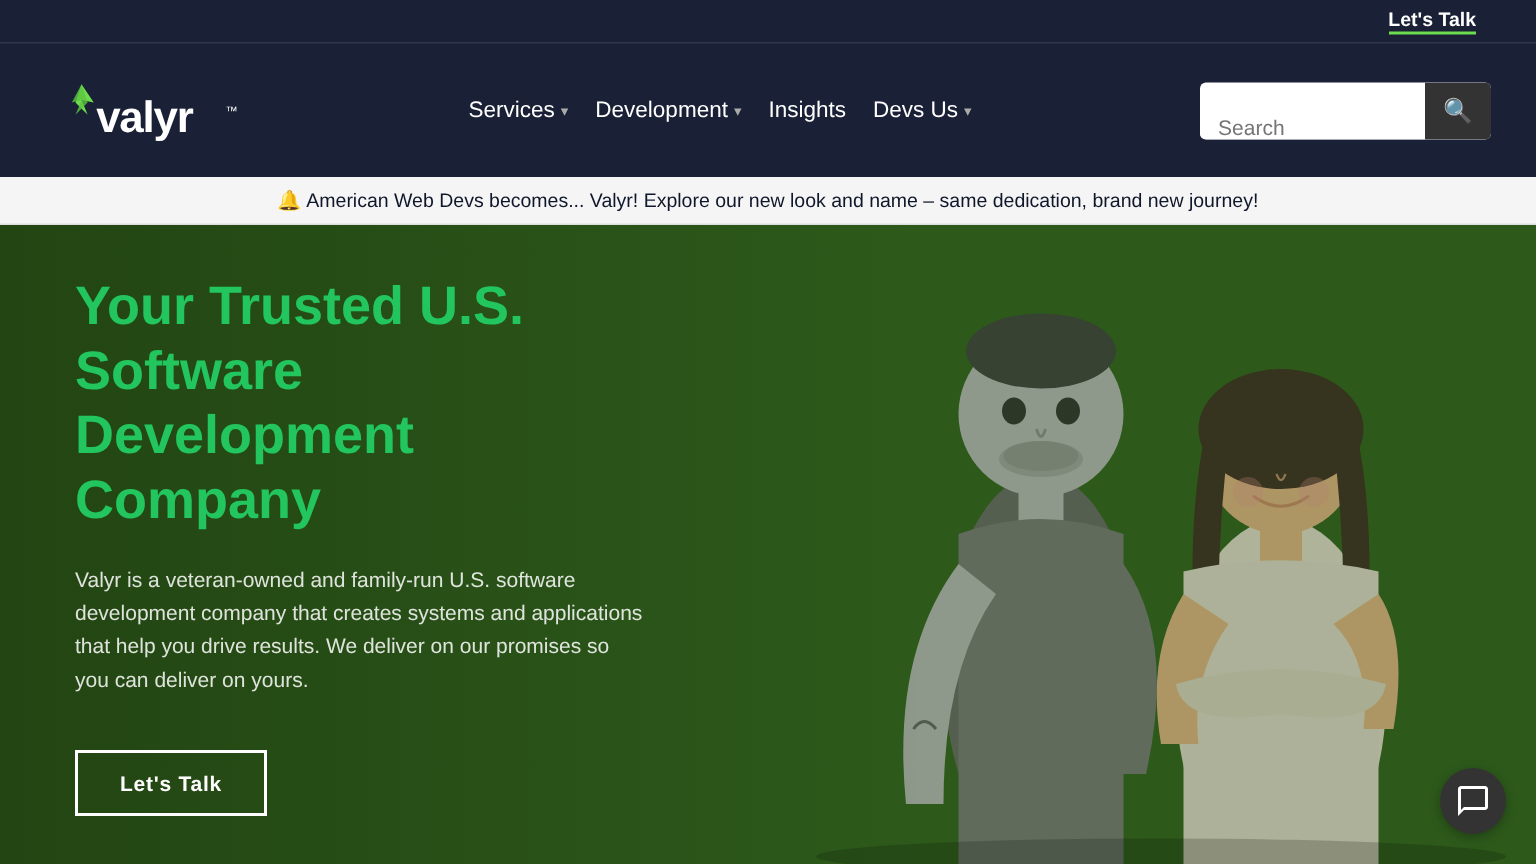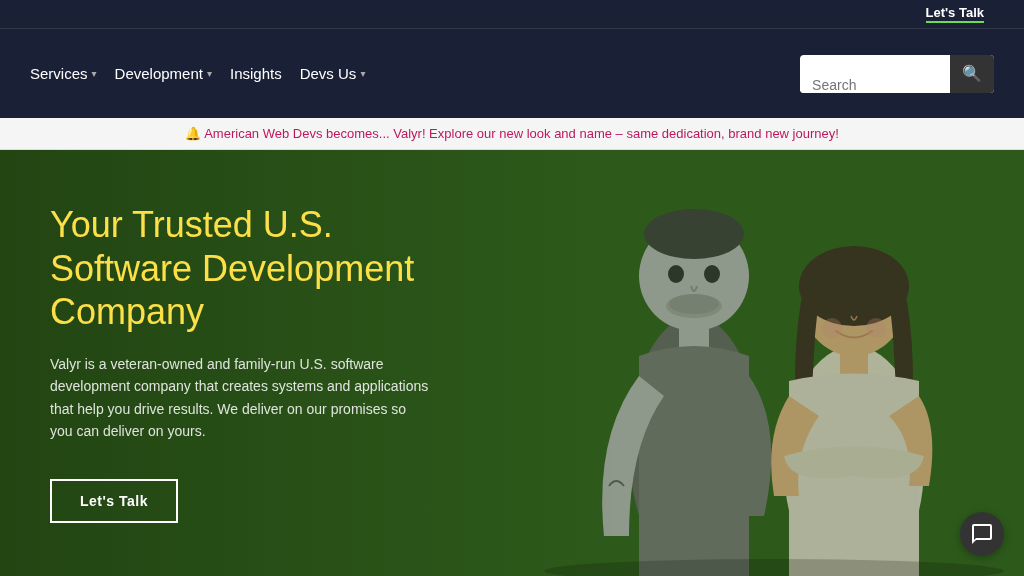--- a/index.html
+++ b/index.html
@@ -95,42 +95,42 @@
       background-color: #f5f5f5;
       height: 32px;
       display: flex;
       align-items: center;
       justify-content: center;
       font-size: 13px;
       color: #333;
       border-bottom: 1px solid #ddd;
     }
     #banner span {
-      color: #be185d;
+      color: #0f172a;
     }
 
     
     #hero {
       background-color: #2d5a1b;
       height: calc(576px - 28px - 90px - 32px);
       position: relative;
       overflow: hidden;
       display: flex;
       align-items: center;
     }
     #hero-content {
       padding: 40px 50px;
       max-width: 480px;
       z-index: 2;
       position: relative;
     }
     #hero-title {
-      color: #fde047;
+      color: #22c55e;
       font-size: 36px;
-      font-weight: 400;
+      font-weight: 700;
       line-height: 1.2;
       margin-bottom: 20px;
     }
     #hero-desc {
       color: rgba(255,255,255,0.85);
       font-size: 14px;
       line-height: 1.6;
       margin-bottom: 36px;
       max-width: 400px;
     }
@@ -201,20 +201,34 @@
     }
   </style>
 </head>
 <body>
 
 <div id="top-bar">
   <a>Let's Talk</a>
 </div>
 
 <nav id="navbar">
+  <div id="logo-area">
+    <svg id="logo-svg" viewBox="0 0 160 70" xmlns="http://www.w3.org/2000/svg">
+
+      <g transform="translate(10, 8)">
+
+        <path d="M20 5 L30 20 L20 18 L25 30 L15 20 L20 5Z" fill="#6ddc4f"></path>
+        <path d="M20 5 L12 20 L20 18 L15 30 L25 20 L20 5Z" fill="#5bc43e" opacity="0.8"></path>
+      </g>
+
+      <text x="42" y="52" font-family="Arial Black, Arial" font-weight="900" font-size="36" fill="white" letter-spacing="-1">valyr</text>
+
+      <text x="148" y="38" font-family="Arial" font-size="10" fill="white">™</text>
+    </svg>
+  </div>
 
   <div id="nav-links">
     <div class="nav-item">
       <span>Services</span>
       <span class="chevron">▾</span>
     </div>
     <div class="nav-item">
       <span>Development</span>
       <span class="chevron">▾</span>
     </div>

